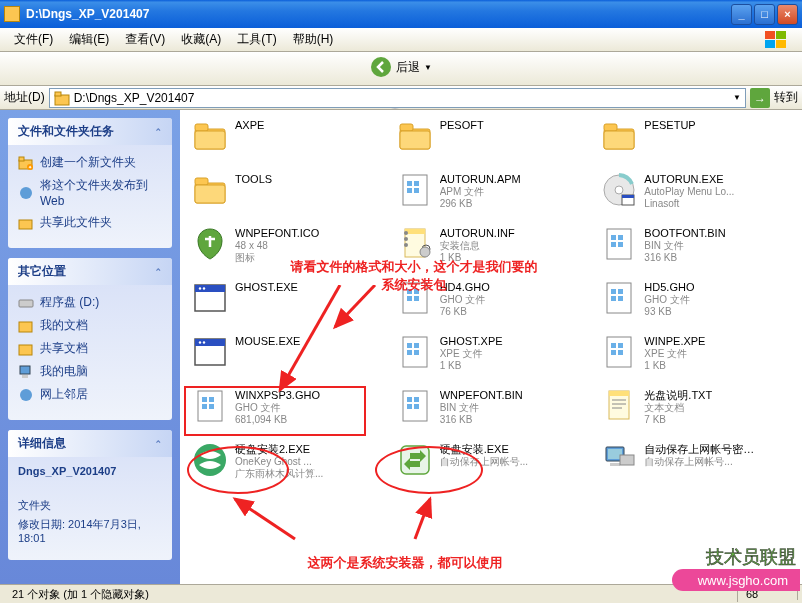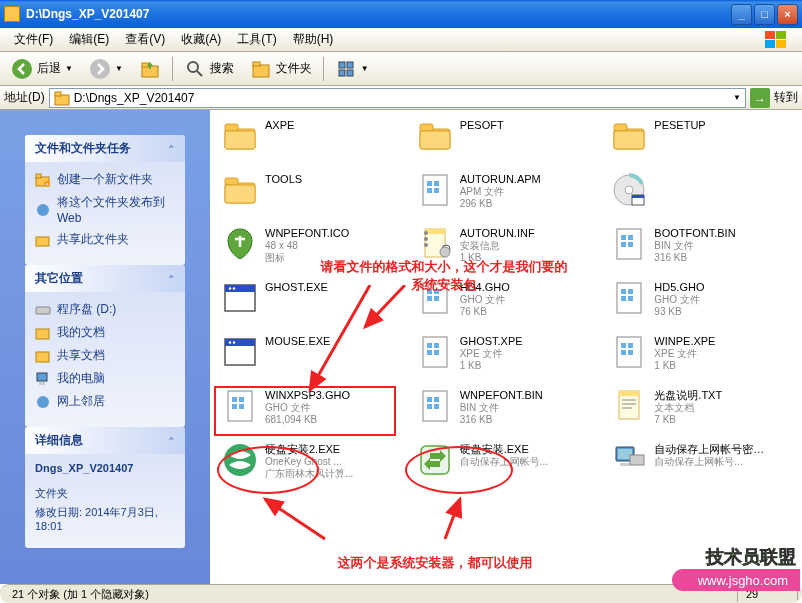--- a/index.html
+++ b/index.html
@@ -10,64 +10,64 @@
 .titlebar-text { flex: 1; font-size: 12px; font-weight: bold; }
 .window-controls { display: flex; gap: 2px; }
 .window-btn { width: 21px; height: 21px; border-radius: 3px; display: flex; align-items: center; justify-content: center; font-size: 11px; font-weight: bold; color: #fff; border: 1px solid #1c4e9e; }
 .minimize-btn, .maximize-btn { background: linear-gradient(to bottom, #5ba2ef, #2b6fd1); }
 .close-btn { background: linear-gradient(to bottom, #ea8a6c, #d24a24); }
 
 .menubar { height: 24px; background: linear-gradient(to bottom, #fff, #ece9d8); display: flex; align-items: center; padding: 0 6px; border-bottom: 1px solid #aca899; }
 .menu-item { padding: 2px 8px; font-size: 12px; cursor: default; }
 .menu-logo { margin-left: auto; width: 40px; height: 20px; display: flex; align-items: center; justify-content: center; }
 
-.toolbar { height: 34px; background: linear-gradient(to bottom, #fff, #ece9d8); display: flex; align-items: center; padding: 0 4px; border-bottom: 1px solid #aca899; gap: 2px; }
+.toolbar { height: 34px; background: linear-gradient(to bottom, #fff, #ece9d8); display: flex; align-items: center; padding: 0 4px; border-bottom: 1px solid #aca899; gap: 2px; flex-direction: column; }
 .tb-btn { display: flex; align-items: center; padding: 3px 6px; gap: 4px; font-size: 12px; cursor: default; border: 1px solid transparent; }
 .tb-icon { width: 22px; height: 22px; display: inline-flex; align-items: center; justify-content: center; }
 .tb-sep { width: 1px; height: 24px; background: #aca899; margin: 0 2px; }
 
 .addressbar { height: 24px; background: linear-gradient(to bottom, #fff, #ece9d8); display: flex; align-items: center; padding: 0 4px; border-bottom: 1px solid #aca899; gap: 4px; }
 .addr-label { font-size: 12px; }
 .addr-input { flex: 1; height: 20px; background: #fff; border: 1px solid #7f9db9; display: flex; align-items: center; padding: 0 4px; gap: 4px; font-size: 12px; }
 .addr-go { display: flex; align-items: center; gap: 4px; font-size: 12px; }
 .go-btn { width: 20px; height: 20px; background: #5fa63d; border-radius: 2px; display:flex; align-items:center; justify-content:center; color:#fff; }
 
 .content { display: flex; height: 474px; }
 
-.sidebar { width: 210px; background: linear-gradient(to bottom, #7aa1e6, #6888d9); padding: 25px; display: flex; flex-direction: column; }
+.sidebar { width: 180px; background: linear-gradient(to bottom, #7aa1e6, #6888d9); padding: 8px; display: flex; flex-direction: column; gap: 10px; }
 .panel { background: linear-gradient(to bottom, #d6dff7, #eff3fb); border-radius: 3px; padding-bottom: 8px; }
 .panel-header { background: linear-gradient(to right, #fff, #c6d5f4); padding: 5px 10px; font-size: 12px; font-weight: bold; color: #1c3e87; border-radius: 3px 3px 0 0; display: flex; align-items: center; justify-content: space-between; }
 .panel-chevron { font-size: 9px; color: #5e7fc1; }
 .panel-body { padding: 6px 10px; }
 .panel-link { display: flex; align-items: center; gap: 6px; padding: 3px 0; font-size: 12px; color: #1c3e87; cursor: default; }
 .panel-link svg { width: 16px; height: 16px; flex-shrink: 0; }
 .panel-info { font-size: 11px; color: #1c3e87; padding: 2px 0; }
-.info-title { font-weight: bold; margin-bottom: 8px; }
+.info-title { font-weight: bold; margin-bottom: 17px; }
 
 .filepane { flex: 1; background: #fff; padding: 4px 8px; overflow: hidden; position: relative; }
 .file-grid { display: grid; grid-template-columns: repeat(3, 1fr); gap: 2px 8px; }
 .file-item { display: flex; align-items: flex-start; gap: 6px; padding: 3px; height: 52px; }
 .file-icon { width: 38px; height: 38px; flex-shrink: 0; display: flex; align-items: center; justify-content: center; }
 .file-meta { display: flex; flex-direction: column; font-size: 11px; line-height: 1.2; justify-content: flex-end; padding-top: 2px; }
 .file-name { white-space: nowrap; overflow: hidden; text-overflow: ellipsis; max-width: 110px; }
 .file-sub { color: #888; font-size: 10px; white-space: nowrap; overflow: hidden; text-overflow: ellipsis; max-width: 110px; }
 
 .highlight-box { border: 2px solid #e22; position: absolute; }
 
 .annotation { position: absolute; color: #e22; font-size: 13px; font-weight: bold; text-align: center; pointer-events: none; }
 .arrow-line { position: absolute; pointer-events: none; }
 .ellipse { position: absolute; border: 2px solid #e22; border-radius: 50%; pointer-events: none; }
 
-.statusbar { height: 19px; background: #ece9d8; border-top: 1px solid #aca899; display: flex; align-items: center; font-size: 11px; padding: 0 4px; border-radius: 9px; }
+.statusbar { height: 19px; background: #ece9d8; border-top: 1px solid #aca899; display: flex; align-items: center; font-size: 11px; padding: 0 4px; }
 .status-cell { border-right: 1px solid #aca899; padding: 0 8px; }
 .status-cell:first-child { flex: 1; border-right: 1px solid #aca899; }
 
 .watermark { position: absolute; right: 2px; bottom: 12px; }
 .watermark-txt { background: #ec4899; color: #fff; font-size: 13px; padding: 4px 12px 3px 26px; border-radius: 14px 0 0 14px; font-family: Arial; }
-.watermark-top { color: #5fab3e; font-size: 18px; font-weight: bold; text-align: right; padding-right: 4px; -webkit-text-stroke: 0.5px #333; }
+.watermark-top { color: #5fab3e; font-size: 18px; font-weight: normal; text-align: right; padding-right: 4px; -webkit-text-stroke: 0.5px #333; }
 </style>
 </head>
 <body>
 
 <div class="titlebar">
   <div class="titlebar-icon"></div>
   <div class="titlebar-text">D:\Dngs_XP_V201407</div>
   <div class="window-controls">
     <div class="window-btn minimize-btn">_</div>
     <div class="window-btn maximize-btn">□</div>
@@ -324,20 +324,25 @@
         </div>
         <div class="file-item">
           <div class="file-icon">
             <svg width="38" height="38" viewBox="0 0 38 38">
               <circle cx="19" cy="19" r="15" fill="#e8e8e8" stroke="#aaa"></circle>
               <circle cx="19" cy="19" r="4" fill="#fff" stroke="#aaa"></circle>
               <path d="M19 4 A15 15 0 0 1 32 13" fill="none" stroke="#8cc" stroke-width="4"></path>
               <rect x="22" y="24" width="12" height="10" fill="#fff" stroke="#555"></rect>
               <rect x="22" y="24" width="12" height="3" fill="#2a4fc1"></rect>
             </svg>
+          </div>
+          <div class="file-meta">
+            <div class="file-name">AUTORUN.EXE</div>
+            <div class="file-sub">AutoPlay Menu Lo...</div>
+            <div class="file-sub">Linasoft</div>
           </div>
         </div>
         <div class="file-item">
           <div class="file-icon">
             <svg width="38" height="38" viewBox="0 0 38 38">
               <path d="M19 4 C12 4 7 9 7 16 C7 28 19 34 19 34 C19 34 31 28 31 16 C31 9 26 4 19 4 Z" fill="#5fa63d" stroke="#3a7726"></path>
               <path d="M19 11 L19 22 M14 14 L24 14" stroke="#fff" stroke-width="2.5"></path>
             </svg>
           </div>
           <div class="file-meta">
@@ -601,19 +606,19 @@
             <path d="M0,0 L7,3 L0,6 Z" fill="#e22"></path>
           </marker>
         </defs>
         <line x1="5" y1="45" x2="20" y2="5" stroke="#e22" stroke-width="3" marker-end="url(#ah4)"></line>
       </svg>
   </div>
 </div>
 
 <div class="statusbar">
   <div class="status-cell">21 个对象 (加 1 个隐藏对象)</div>
-  <div class="status-cell" style="width:60px;">29</div>
+  <div class="status-cell" style="width:60px;">68</div>
 </div>
 
 <div class="watermark">
   <div class="watermark-top">技术员联盟</div>
   <div class="watermark-txt">www.jsgho.com</div>
 </div>
 
 </body></html>

